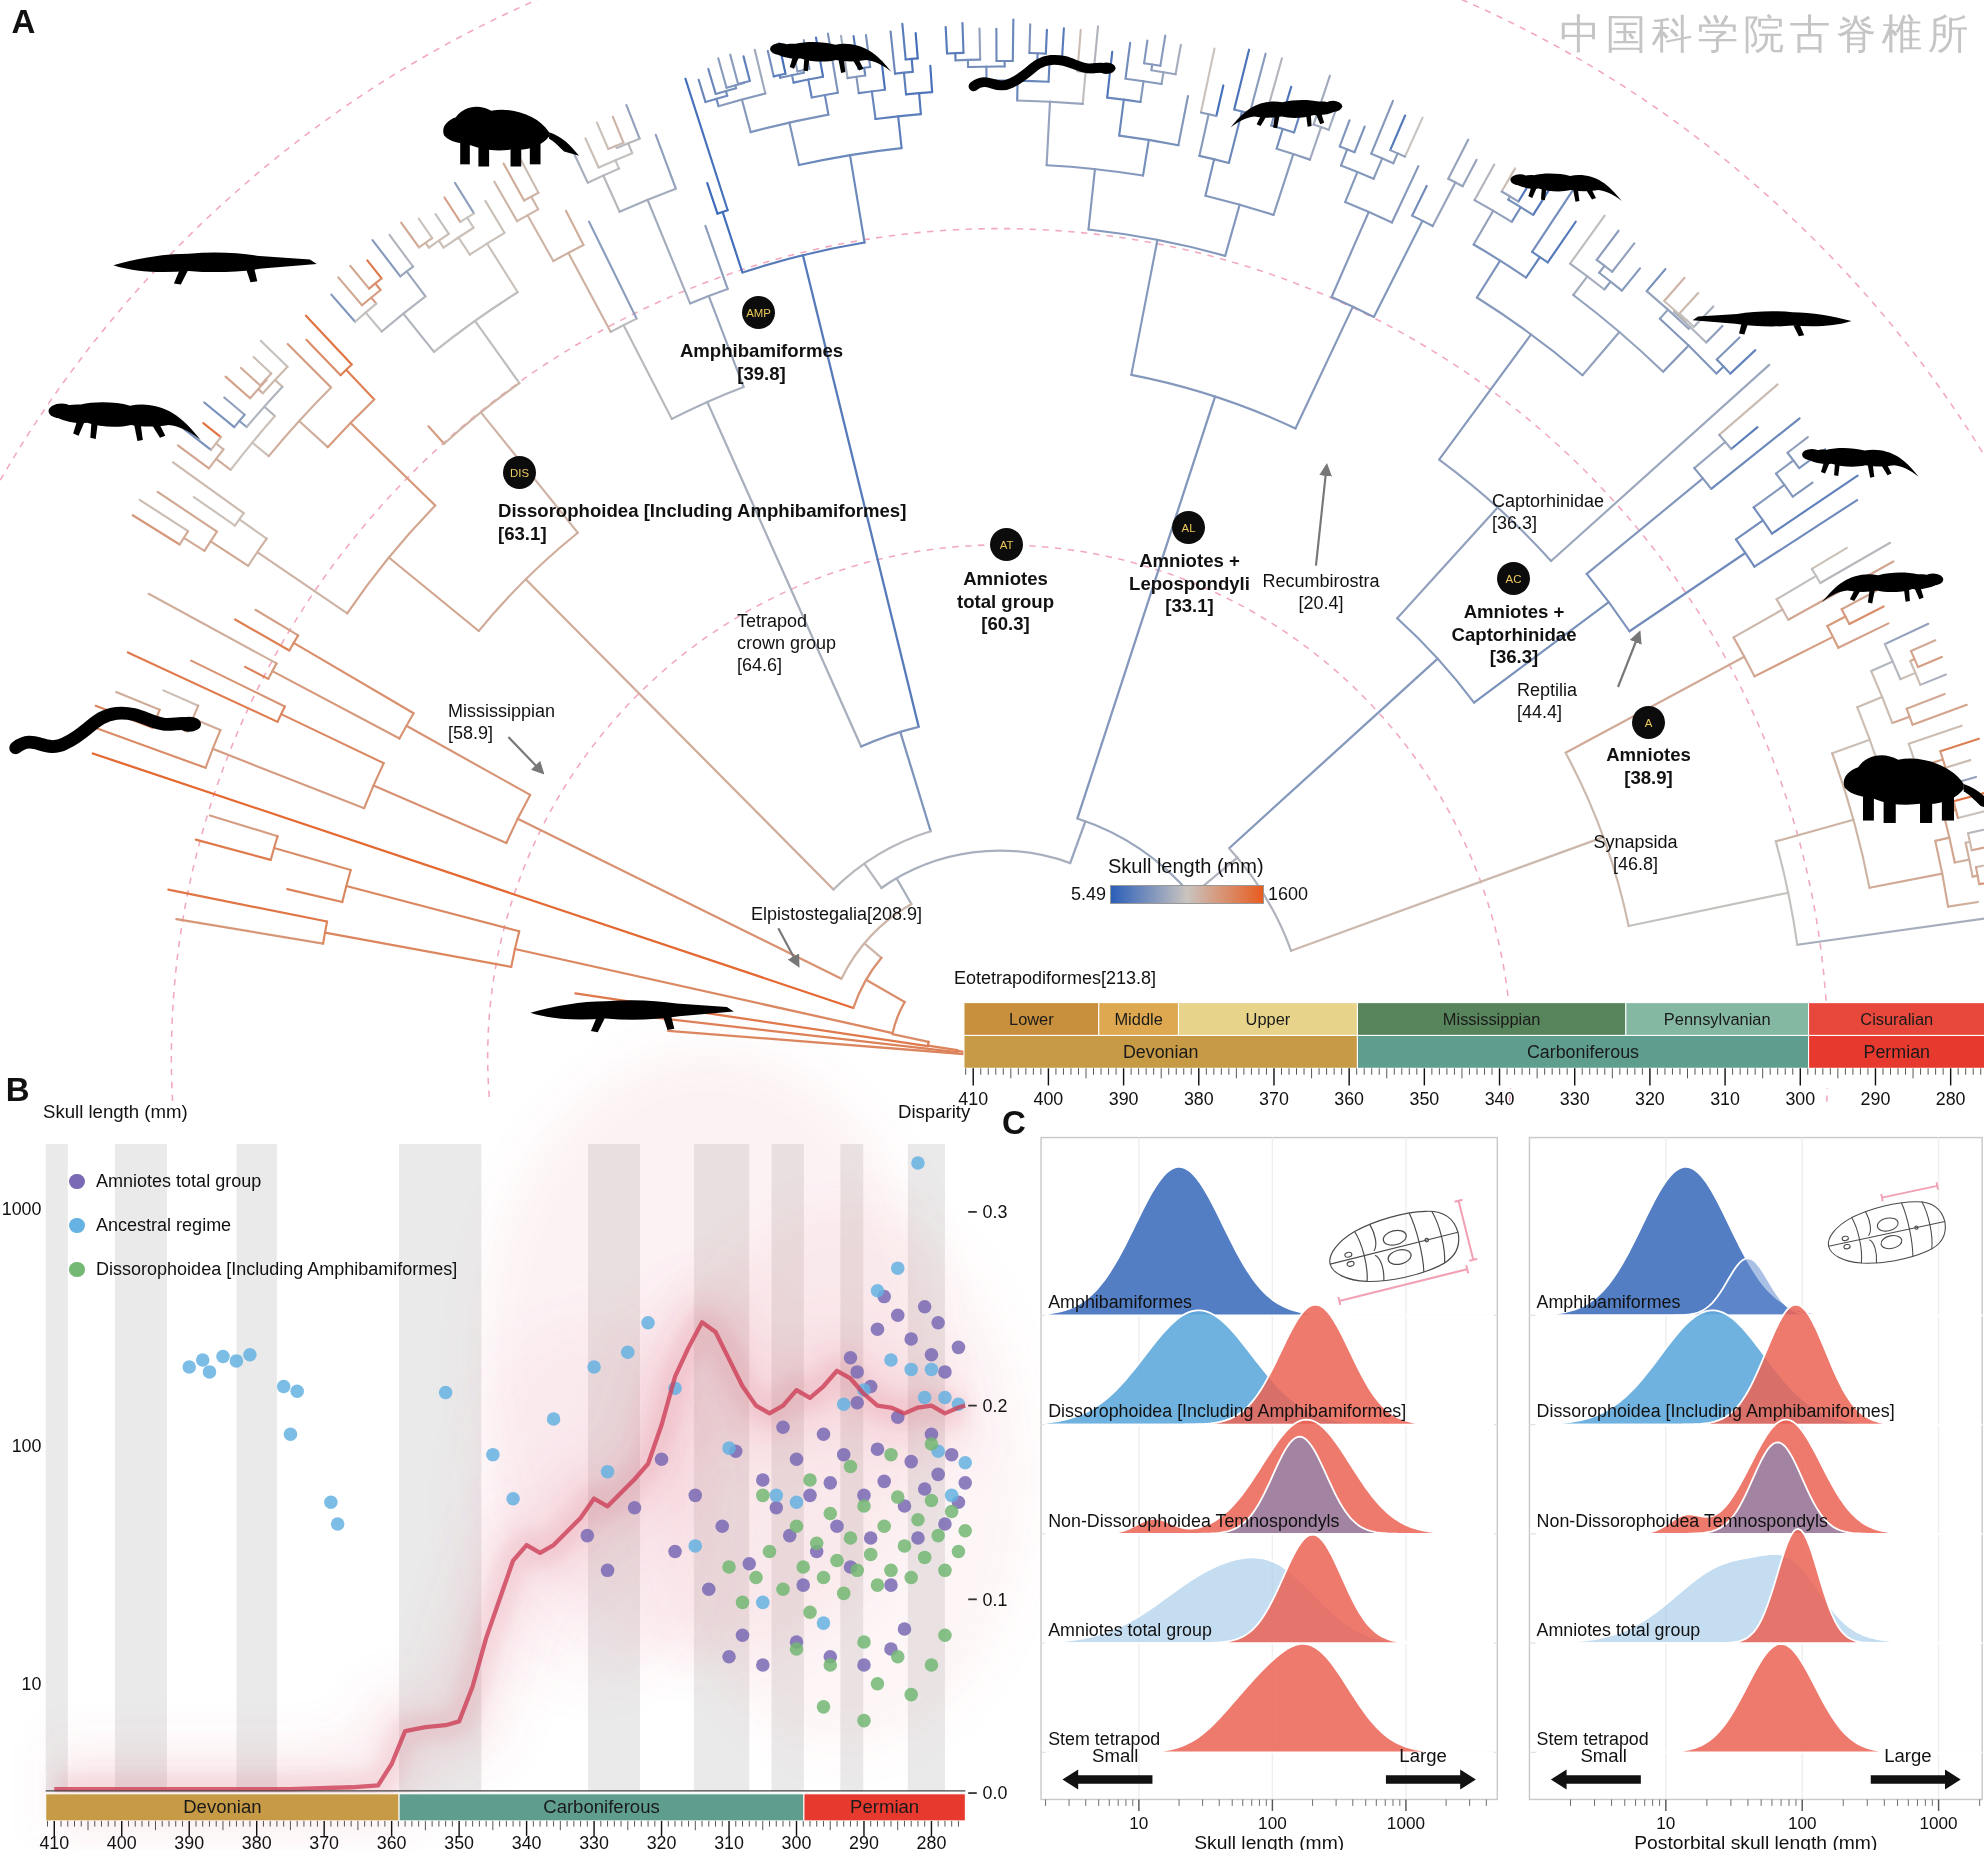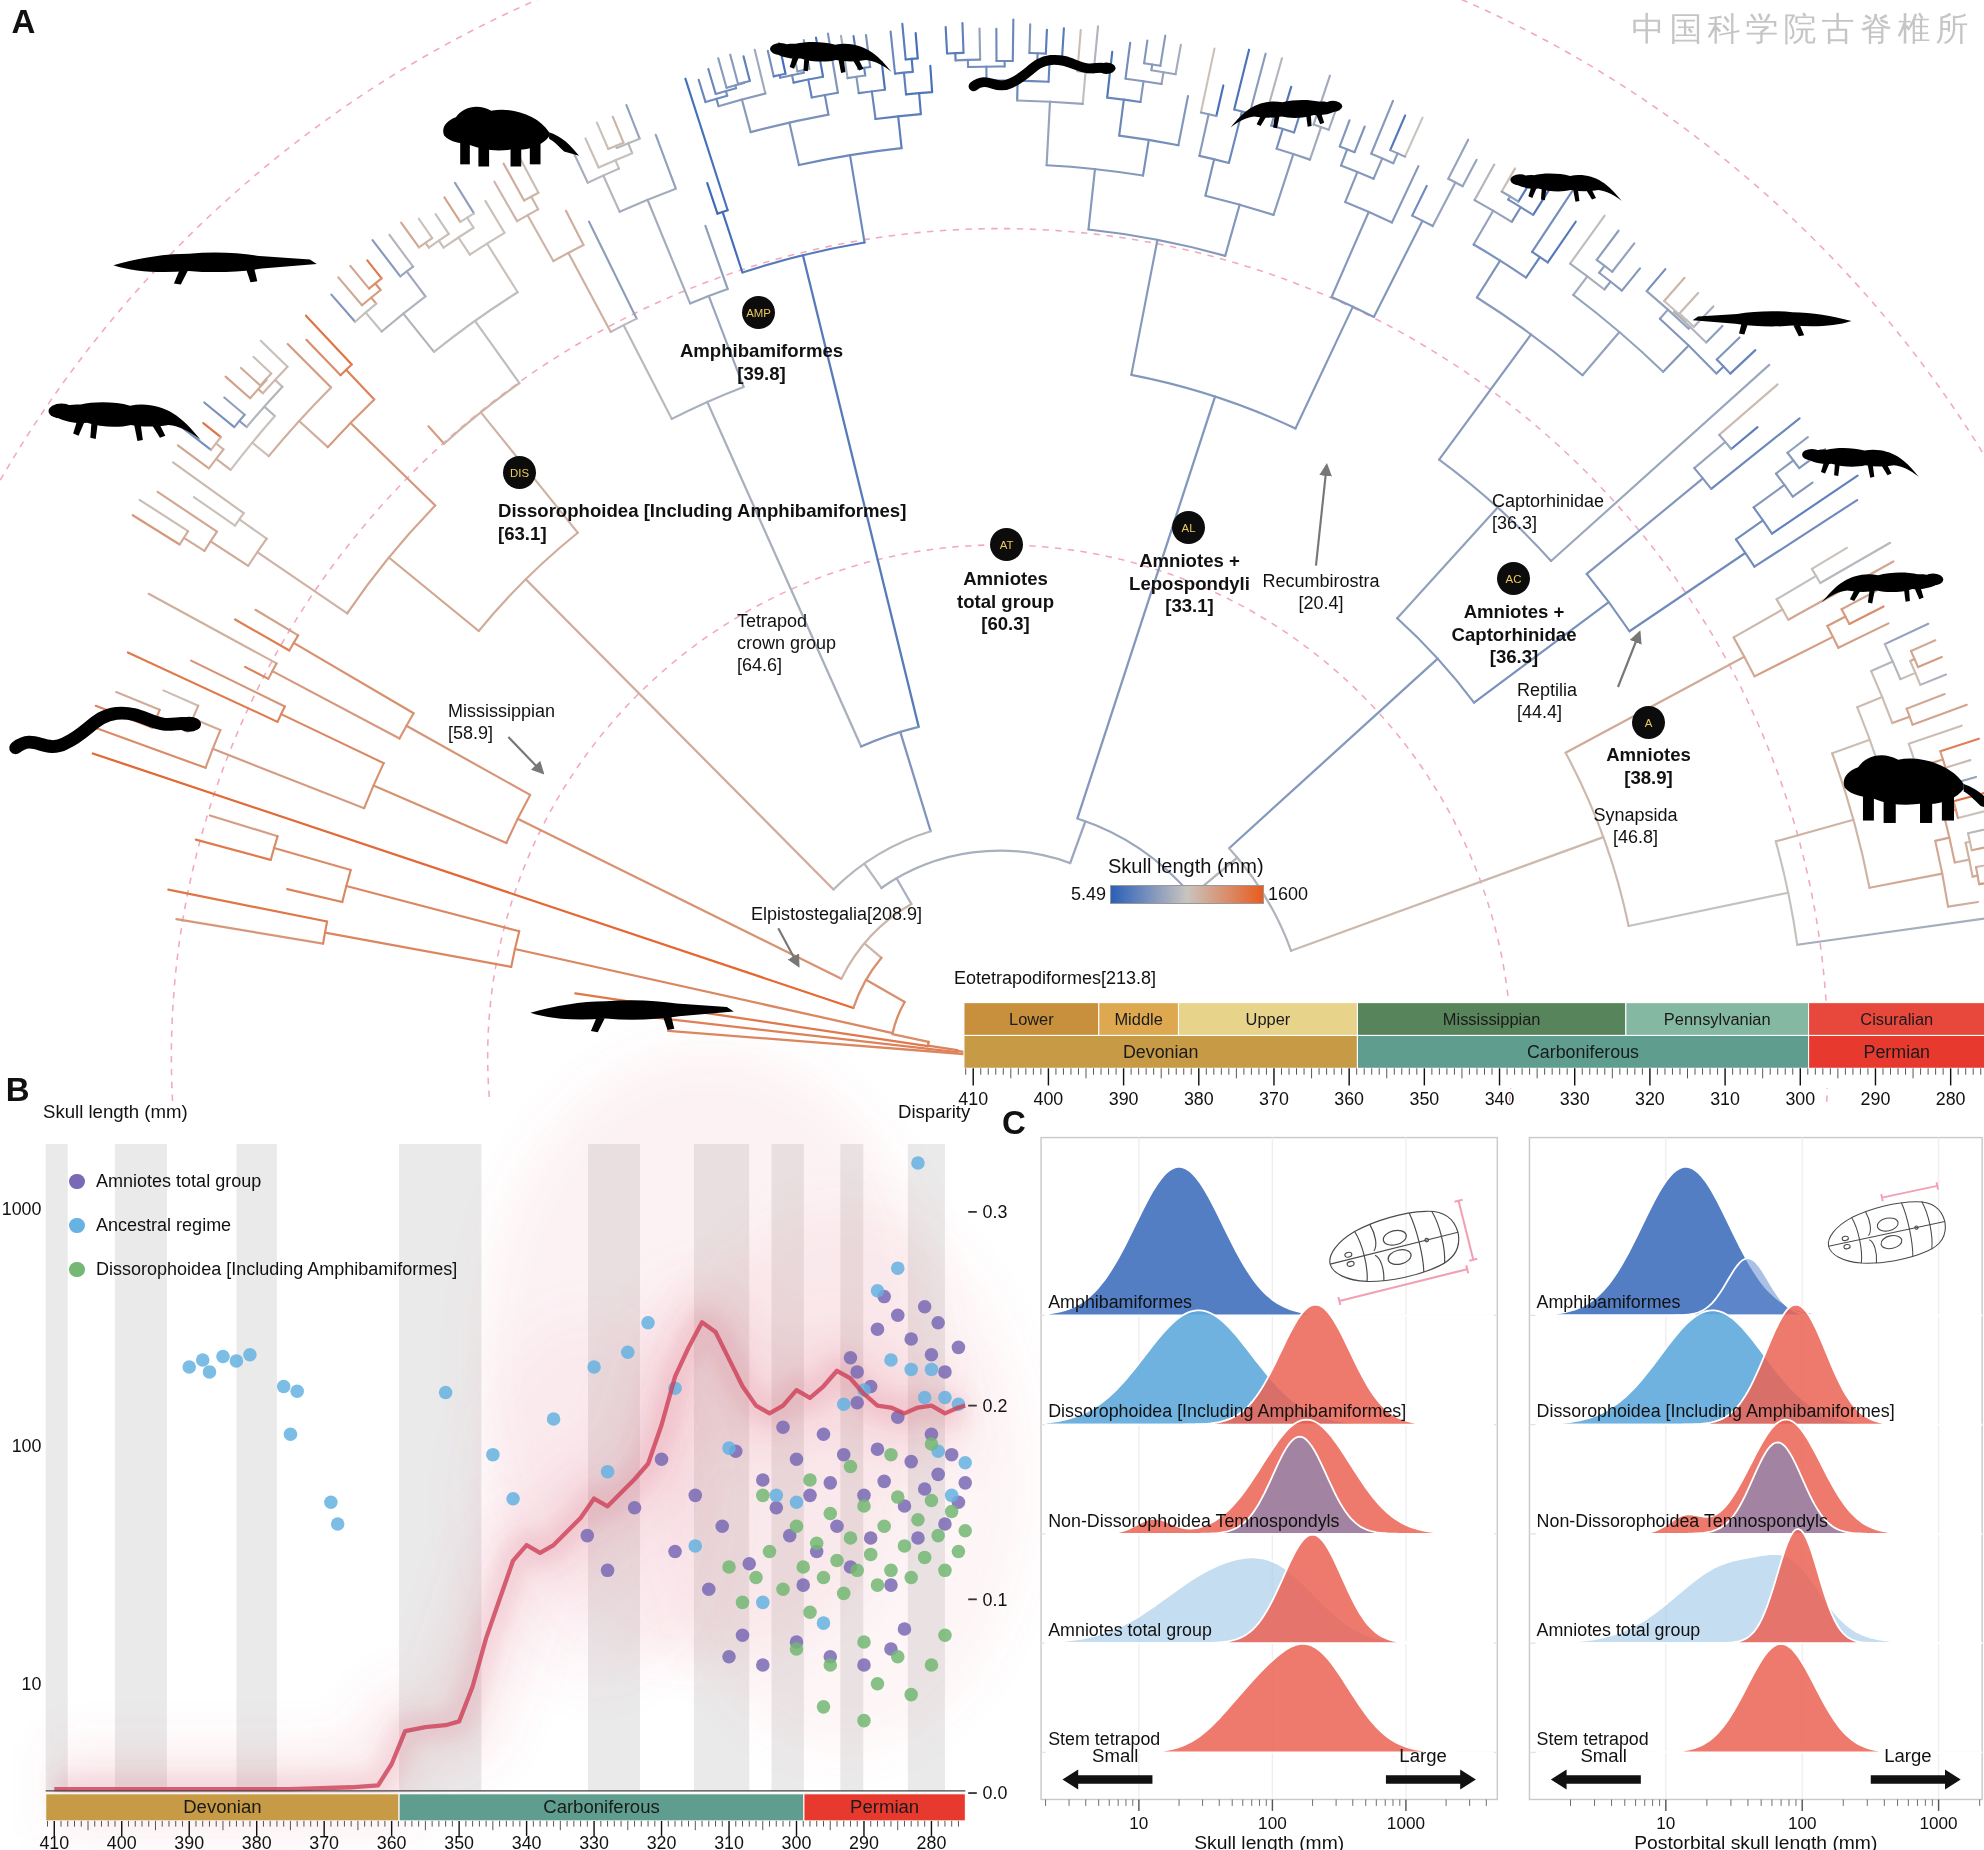--- a/index.html
+++ b/index.html
@@ -4,21 +4,21 @@
 <style>
 *{margin:0;padding:0;box-sizing:border-box}
 html,body{background:#fff}
 #fig{position:relative;width:1985px;height:1851px;background:#fff;font-family:"Liberation Sans",sans-serif;color:#111;overflow:hidden}
 #gfx{position:absolute;left:0;top:0}
 .pl{position:absolute;font-size:33px;font-weight:700}
 .badge{position:absolute;width:33px;height:33px;border-radius:50%;background:#0c0c0c;color:#ecc95d;display:flex;align-items:center;justify-content:center;font-weight:400;font-size:11.4px;z-index:5}
 .clabel{position:absolute;font-size:18.6px;font-weight:700;line-height:1.22;z-index:5}
 .ann{position:absolute;font-size:18px;line-height:1.22;z-index:5}
 .center{text-align:center}
-.watermark{position:absolute;top:7.1px;right:11.4px;font-family:"DejaVu Serif",serif;font-size:33px;letter-spacing:5px;color:rgba(140,140,140,0.5);z-index:6}
+.watermark{position:absolute;top:7.1px;right:11.4px;font-family:"DejaVu Serif",serif;font-size:41px;letter-spacing:5px;color:rgba(140,140,140,0.5);z-index:6}
 .legendA{position:absolute;left:1071px;top:855px;width:271px;z-index:5}
 .legendA .t{font-size:20px;margin:0 0 5.7px 37px;color:#111}
 .legendA .row{display:flex;align-items:center;gap:4px;font-size:18px}
 .grad{width:154px;height:19px;border:0.7px solid #999}
 .legendB{position:absolute;left:69px;top:1171px;z-index:5}
 .legendB .item{display:flex;align-items:center;gap:11.4px;margin-bottom:23px;font-size:18px}
 .dot{width:15.7px;height:15.7px;border-radius:50%;flex:0 0 auto}
 .axt{position:absolute;font-size:18.6px;z-index:5}
 </style>
 </head>
@@ -1339,21 +1339,21 @@
   <div class="clabel center" style="left:952px;top:568px;width:107px"><span>Amniotes total group</span><br><span>[60.3]</span></div>
   <div class="clabel center" style="left:1118px;top:550px;width:143px"><span>Amniotes + Lepospondyli</span><br><span>[33.1]</span></div>
   <div class="clabel center" style="left:1421px;top:601px;width:186px"><span>Amniotes + Captorhinidae</span><br><span>[36.3]</span></div>
   <div class="clabel center" style="left:1584px;top:744px;width:129px"><span>Amniotes</span><br><span>[38.9]</span></div>
 
   <div class="ann" style="left:737px;top:611px;width:114px"><span>Tetrapod crown group</span><br><span>[64.6]</span></div>
   <div class="ann" style="left:448px;top:701px;width:164px"><span>Mississippian</span><br><span>[58.9]</span></div>
   <div class="ann center" style="left:1253px;top:571px;width:136px"><span>Recumbirostra</span><br><span>[20.4]</span></div>
   <div class="ann" style="left:1492px;top:491px;width:164px"><span>Captorhinidae</span><br><span>[36.3]</span></div>
   <div class="ann" style="left:1517px;top:680px;width:114px"><span>Reptilia</span><br><span>[44.4]</span></div>
-  <div class="ann center" style="left:1564px;top:805px;width:143px"><span>Synapsida</span><br><span>[46.8]</span></div>
+  <div class="ann center" style="left:1564px;top:832px;width:143px"><span>Synapsida</span><br><span>[46.8]</span></div>
   <div class="ann" style="left:751px;top:904px"><span>Elpistostegalia</span><span>[208.9]</span></div>
   <div class="ann" style="left:954px;top:968px"><span>Eotetrapodiformes</span><span>[213.8]</span></div>
 
   <div class="legendA">
     <div class="t">Skull length (mm)</div>
     <div class="row">
       <span>5.49</span>
       <div class="grad" id="gradbar" style="background: linear-gradient(90deg, rgb(43, 95, 185), rgb(201, 196, 191), rgb(232, 92, 31));"></div>
       <span>1600</span>
     </div>

